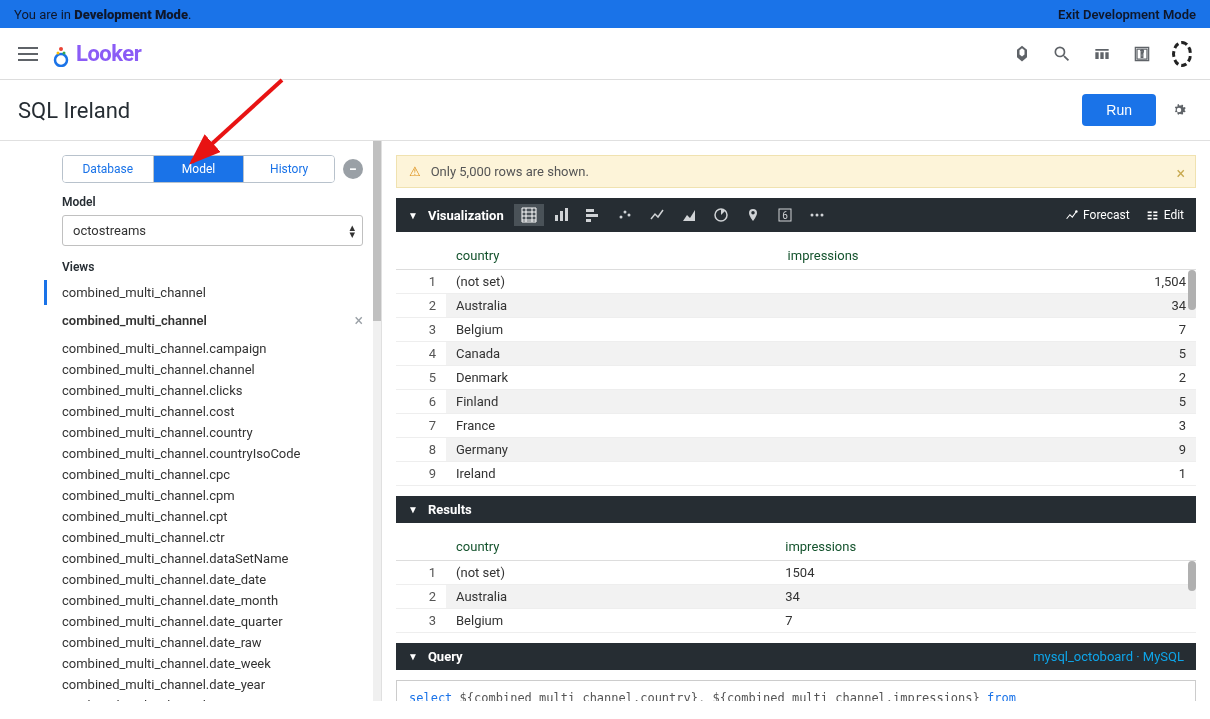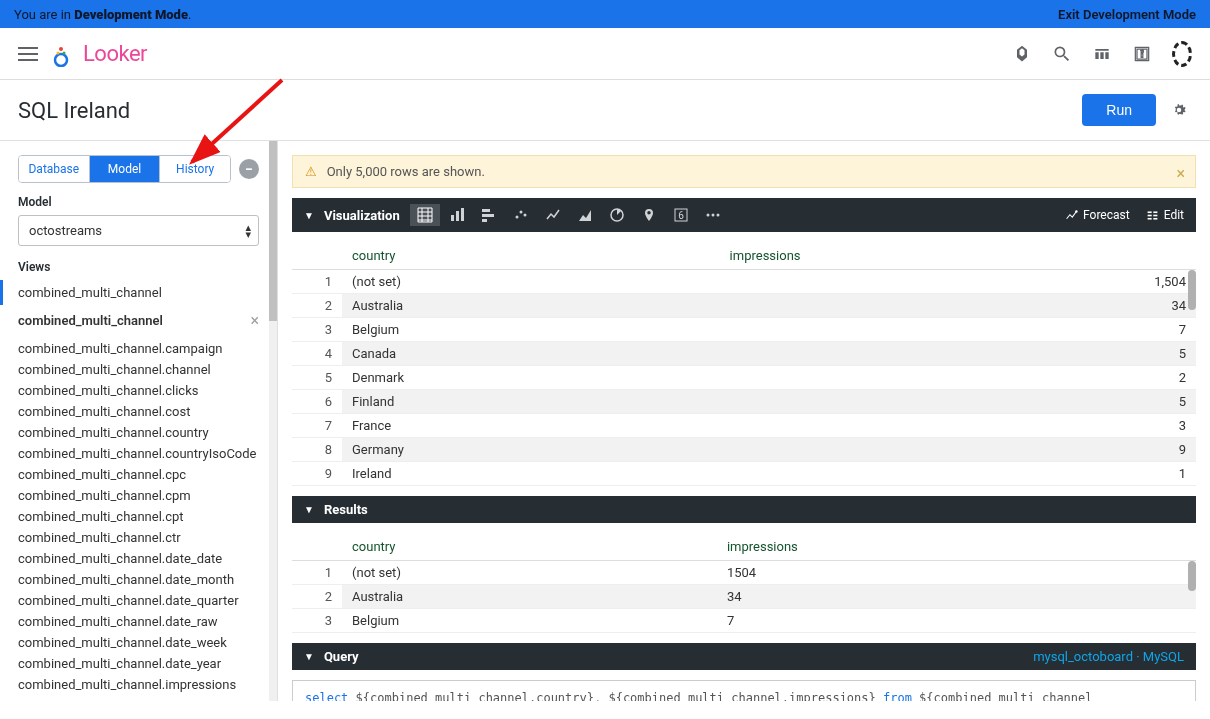--- a/index.html
+++ b/index.html
@@ -9,37 +9,37 @@
   .dev-bar { background:#1a73e8; color:#0f172a; height:28px; display:flex; align-items:center; justify-content:space-between; padding:0 14px; font-size:13px; font-weight:600; }
   .dev-bar .left span.normal { font-weight:400; }
   
   
   .app-header { height:52px; display:flex; align-items:center; justify-content:space-between; padding:0 18px; border-bottom:1px solid #ddd; }
   .app-header .left { display:flex; align-items:center; gap:14px; }
   .hamburger { display:flex; flex-direction:column; gap:4px; cursor:pointer; }
   .hamburger span { width:20px; height:2px; background:#5f6368; }
   .logo { display:flex; align-items:center; gap:6px; }
   .logo-mark { width:18px; height:18px; position:relative; }
-  .logo-text { font-size:22px; letter-spacing:-.5px; color:#ec4899; font-weight:400;margin-left:7px; }
+  .logo-text { font-size:22px; letter-spacing:-.5px; color:#8b5cf6; font-weight:700; }
   .header-icons { display:flex; gap:20px; align-items:center; }
   .header-icons .hicon { width:20px; height:20px; color:#5f6368; display:flex; align-items:center; justify-content:center; cursor:pointer; }
   .header-icons .hicon svg { width:20px; height:20px; fill:#5f6368; }
   .avatar-circle { width:26px; height:26px; border-radius:50%; background:#fff; border:3px dashed #222; }
   
   
   .title-bar { display:flex; align-items:center; justify-content:space-between; padding:14px 22px 14px 18px; border-bottom:1px solid #e0e0e0; }
   .page-title { font-size:22px; font-weight:400; color:#262d33; }
   .title-right { display:flex; align-items:center; gap:14px;padding-left:18px; }
   .run-btn { background:#1a73e8; color:#fff; border:none; padding:8px 24px; border-radius:4px; font-size:14px; font-weight:500; cursor:pointer; }
   .gear { width:18px; height:18px; cursor:pointer; }
   .gear svg { width:18px; height:18px; fill:#5f6368; }
   
   
   .main-layout { display:flex; height:560px; }
-  .sidebar { width:278px; border-right:1px solid #e0e0e0; padding:14px 0 0 0; position:relative; overflow:hidden; }
+  .sidebar { width:338px; border-right:1px solid #e0e0e0; padding:14px 0 0 0; position:relative; overflow:hidden;margin-left:44px; }
   .sidebar-scroll { position:absolute; top:0; right:0; width:8px; bottom:0; background:#f0f0f0; }
   .sidebar-scroll-thumb { position:absolute; top:0; width:8px; height:180px; background:#c0c0c0; }
   
   
   .tabs-row { display:flex; align-items:center; gap:8px; padding:0 18px 12px 18px; }
   .tab-group { display:flex; border:1px solid #b8c2cc; border-radius:4px; overflow:hidden; flex:1; }
   .tab-btn { flex:1; text-align:center; padding:6px 0; font-size:12px; color:#1a73e8; background:#fff; cursor:pointer; border-right:1px solid #b8c2cc; }
   .tab-btn:last-child { border-right:none; }
   .tab-btn.active { background:#1a73e8; color:#fff; }
   .collapse-circle { width:20px; height:20px; background:#9aa0a6; border-radius:50%; display:flex; align-items:center; justify-content:center; cursor:pointer; color:#fff; font-weight:bold; font-size:14px; }
@@ -186,20 +186,21 @@
         <div class="field-item">combined_multi_channel.campaign</div>
         <div class="field-item">combined_multi_channel.channel</div>
         <div class="field-item">combined_multi_channel.clicks</div>
         <div class="field-item">combined_multi_channel.cost</div>
         <div class="field-item">combined_multi_channel.country</div>
         <div class="field-item">combined_multi_channel.countryIsoCode</div>
         <div class="field-item">combined_multi_channel.cpc</div>
         <div class="field-item">combined_multi_channel.cpm</div>
         <div class="field-item">combined_multi_channel.cpt</div>
         <div class="field-item">combined_multi_channel.ctr</div>
+        <div class="field-item">combined_multi_channel.dataSetName</div>
         <div class="field-item">combined_multi_channel.date_date</div>
         <div class="field-item">combined_multi_channel.date_month</div>
         <div class="field-item">combined_multi_channel.date_quarter</div>
         <div class="field-item">combined_multi_channel.date_raw</div>
         <div class="field-item">combined_multi_channel.date_week</div>
         <div class="field-item">combined_multi_channel.date_year</div>
         <div class="field-item">combined_multi_channel.impressions</div>
       </div>
     <div class="sidebar-scroll">
         <div class="sidebar-scroll-thumb"></div>

